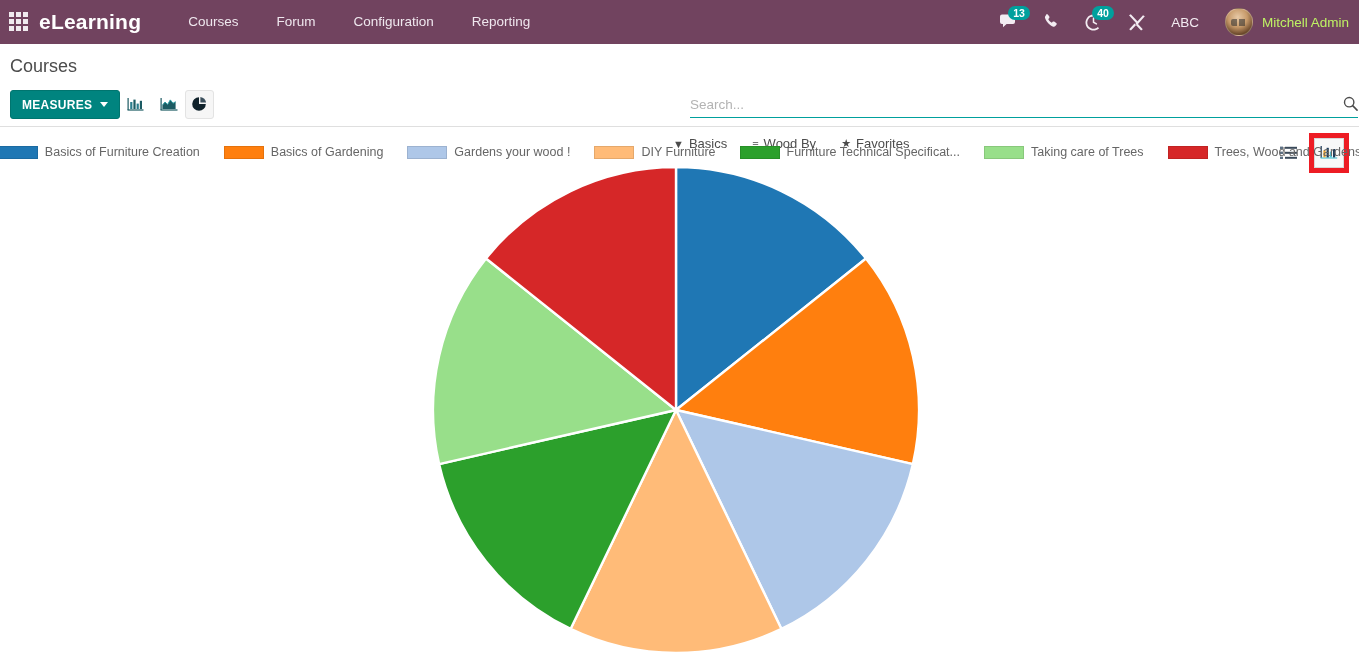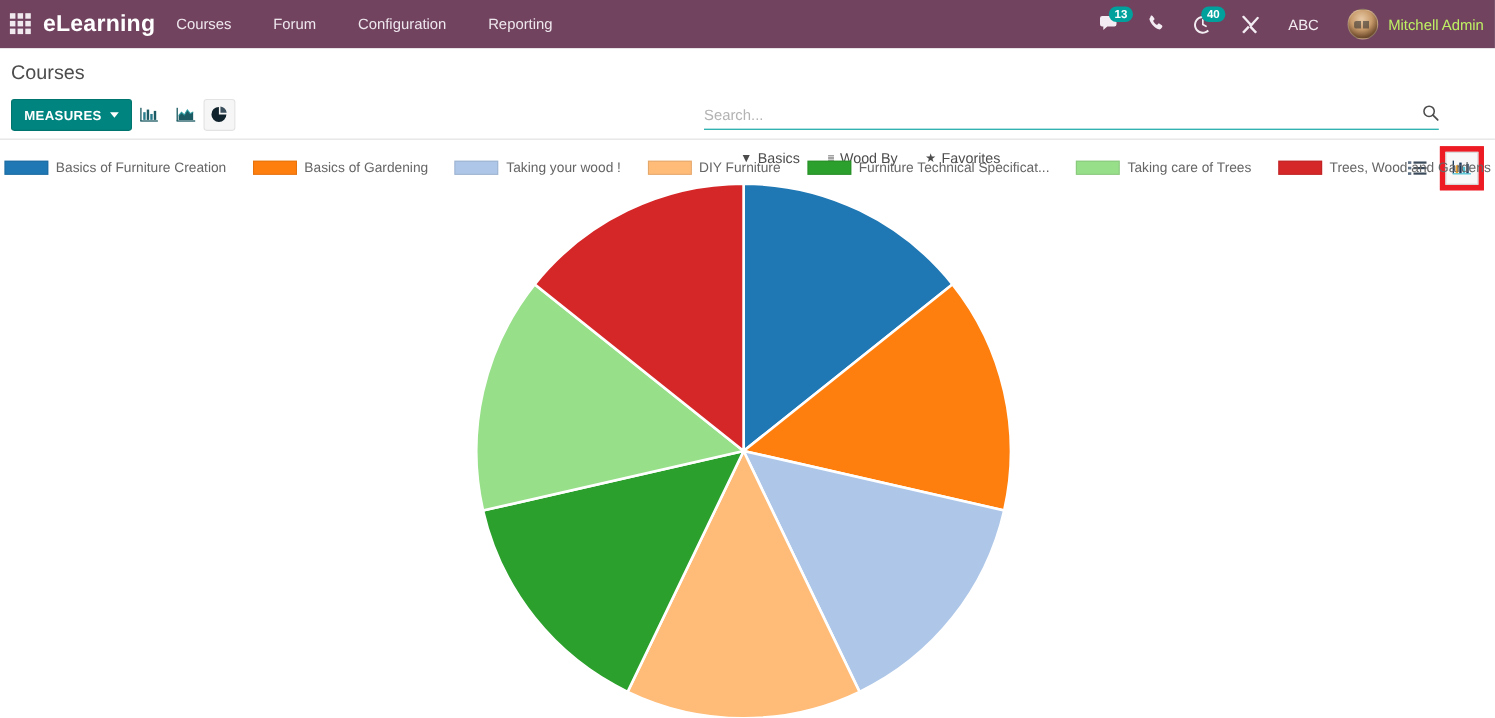--- a/index.html
+++ b/index.html
@@ -24,21 +24,21 @@
     margin-left: 9px; margin-right: 10px;
     display: grid;
     grid-template-columns: repeat(3, 5px);
     grid-template-rows: repeat(3, 5px);
     gap: 2px;
     cursor: pointer;
   }
   #apps-grid i { display:block; width:5px; height:5px; background:#f0eaef; }
   #brand {
     font-size: 21px; font-weight: bold; letter-spacing: .2px;
-    color:#ffffff; cursor:pointer;
+    margin-right: 28px; color:#ffffff; cursor:pointer;
     font-family: "Liberation Sans", sans-serif;
   }
   .navitem {
     font-size: 13.5px; color: #efe7ee; padding: 0 19px;
     line-height: 44px; cursor: pointer; white-space: nowrap;
   }
   #topbar-right {
     margin-left: auto; display: flex; align-items: center;
     padding-right: 10px; height: 44px;
   }
@@ -99,21 +99,21 @@
     width: 29px; height: 29px;
     display: flex; align-items: center; justify-content: center;
     border: 1px solid transparent; border-radius: 3px; cursor: pointer;
   }
   .chart-type-btn.active { background: #f6f6f6; border-color: #e3e3e3; }
   #btn-bar  { left: 121px; }
   #btn-line { left: 154px; }
   #btn-pie  { left: 185px; }
 
   #search-wrap {
-    position: absolute; left: 640px; top: 48px;
+    position: absolute; left: 690px; top: 48px;
     width: 668px; height: 26px;
     border-bottom: 1px solid #00a09d;
     display: flex; align-items: center;
   }
   #search-input {
     flex: 1; border: none; outline: none;
     font-size: 13.5px; color: #4c4c4c;
     background: transparent; padding: 0;
     font-family: "Liberation Sans", sans-serif;
   }
@@ -324,21 +324,21 @@
     <div class="legend-item">
       <span class="legend-swatch" style="background: rgb(31, 119, 180);"></span>
       <span class="legend-label">Basics of Furniture Creation</span>
     </div>
     <div class="legend-item">
       <span class="legend-swatch" style="background: rgb(255, 127, 14);"></span>
       <span class="legend-label">Basics of Gardening</span>
     </div>
     <div class="legend-item">
       <span class="legend-swatch" style="background: rgb(174, 199, 232);"></span>
-      <span class="legend-label">Taking your wood !</span>
+      <span class="legend-label">Gardens your wood !</span>
     </div>
     <div class="legend-item">
       <span class="legend-swatch" style="background: rgb(255, 187, 120);"></span>
       <span class="legend-label">DIY Furniture</span>
     </div>
     <div class="legend-item">
       <span class="legend-swatch" style="background: rgb(44, 160, 44);"></span>
       <span class="legend-label">Furniture Technical Specificat...</span>
     </div>
     <div class="legend-item">

